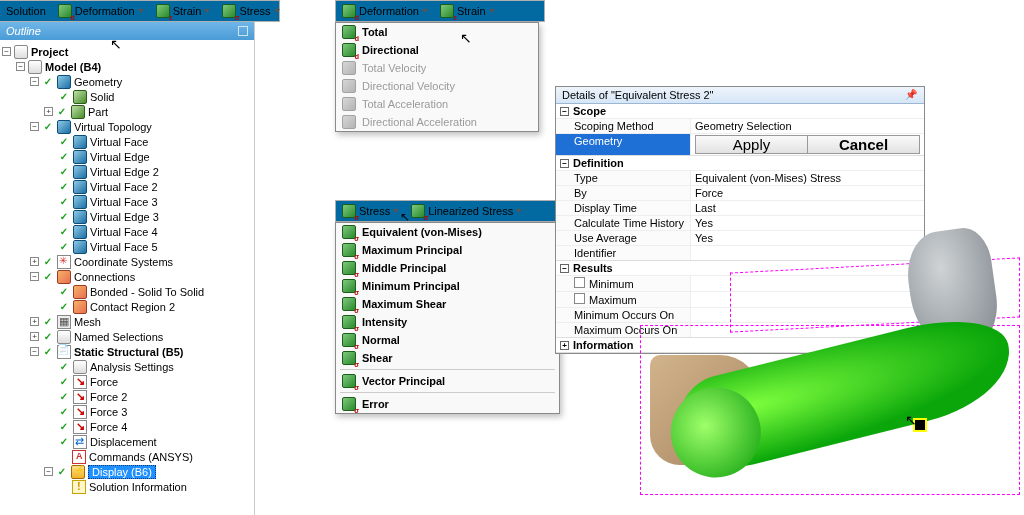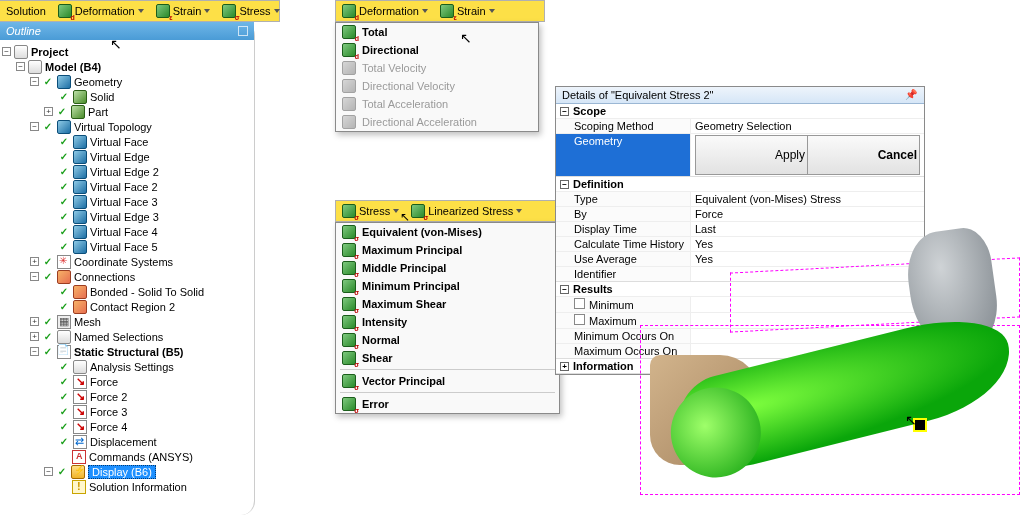--- a/index.html
+++ b/index.html
@@ -1,33 +1,33 @@
 <!DOCTYPE html>
 <html><head>
 <meta charset="utf-8">
 <style>
   * { box-sizing: border-box; font-family: "Segoe UI", Tahoma, sans-serif; }
   body { margin:0; background:#fff; position:relative; width:1024px; height:515px; overflow:hidden; font-size:11px; color:#000; }
 
   
-  .toolbar { position:absolute; display:flex; align-items:center; background:#fde047; border:1px solid #b0b0b0; height:22px; }
+  .toolbar { position:absolute; display:flex; align-items:center; background:#0369a1; border:1px solid #b0b0b0; height:22px; }
   .toolbar-left { top:0; left:0; width:280px; border-left:none; }
   .tb-item { display:flex; align-items:center; gap:3px; padding:0 6px; height:100%; cursor:default; }
   .tb-item + .tb-item { border-left:0px solid #e0e0e0; }
   .dd { width:0;height:0;border-left:3px solid transparent;border-right:3px solid transparent;border-top:4px solid #555; }
 
   
   .ico { width:14px; height:14px; position:relative; display:inline-block; }
   .ico-cube::before { content:""; position:absolute; inset:0; background:linear-gradient(135deg,#7fc97f,#2a8a2a); border:1px solid #1b5e1b; border-radius:2px;}
   .ico-cube-red::after {content:"d"; position:absolute; right:-3px; bottom:-3px; font-size:7px; color:#b00; font-weight:bold;}
   .ico-cube-sig::after {content:"σ"; position:absolute; right:-3px; bottom:-3px; font-size:7px; color:#b00; font-weight:bold;}
   .ico-cube-eps::after {content:"ε"; position:absolute; right:-3px; bottom:-3px; font-size:7px; color:#b00; font-weight:bold;}
 
   
-  .outline { position:absolute; top:22px; left:0; width:255px; height:493px; border-right:1px solid #ccc;border-radius:14px; }
+  .outline { position:absolute; top:22px; left:0; width:255px; height:493px; border-right:1px solid #ccc; }
   .outline-hdr { height:18px; background:linear-gradient(#6fb6e8,#4a9bd6); color:#fff; padding:0 6px; display:flex; align-items:center; justify-content:space-between; font-style:italic;}
   .outline-hdr .pin { width:10px;height:10px;border:1px solid rgba(255,255,255,0.7); }
   .tree { padding:4px 2px; }
   .tn { display:flex; align-items:center; gap:3px; padding:0 2px; height:15px; white-space:nowrap; }
   .twist { width:9px;height:9px;border:1px solid #888;background:#fff;display:flex;align-items:center;justify-content:center;font-size:8px;line-height:8px;color:#333;cursor:pointer;}
   .twist-sp { width:11px; }
   .lvl0{padding-left:0}.lvl1{padding-left:14px}.lvl2{padding-left:28px}.lvl3{padding-left:42px}.lvl4{padding-left:56px}
   .tick { color:#1a9e1a; font-weight:bold; font-size:10px; width:12px; text-align:center;}
   .tico { width:14px;height:14px;display:inline-block;position:relative;}
   .tico.proj{background:linear-gradient(#fff,#ddd);border:1px solid #888;border-radius:2px;}
@@ -69,21 +69,21 @@
   .det-hdr{background:linear-gradient(#eef4fb,#d6e6f7);padding:2px 6px;display:flex;justify-content:space-between;border-bottom:1px solid #9bb7d4;font-size:11px;}
   .det-hdr .pin2{font-size:10px;color:#345;}
   .det-body{background:#fff;font-size:11px;}
   .grp{border-bottom:1px solid #ddd;}
   .grp-hdr{display:flex;align-items:center;gap:4px;background:#fff;padding:1px 4px;font-weight:bold;}
   .grp-hdr .box{width:9px;height:9px;border:1px solid #666;background:#fff;display:flex;align-items:center;justify-content:center;font-size:8px;}
   .prow{display:flex;border-top:1px solid #eee;}
   .pk{width:135px;padding:1px 4px 1px 18px;background:#fbfbfb;border-right:1px solid #eee;}
   .pv{flex:1;padding:1px 4px;display:flex;gap:0;}
   .pk.sel{background:#1e6fd6;color:#fff;}
-  .pv .btn{flex:1;text-align:right;border:1px solid #999;background:linear-gradient(#fafafa,#e2e2e2);font-size:12px;padding:12px 2px;cursor:pointer;}
+  .pv .btn{flex:1;text-align:center;border:1px solid #999;background:linear-gradient(#fafafa,#e2e2e2);font-size:15px;padding:0 2px;cursor:pointer;}
   .pv .btn + .btn{border-left:none;font-weight:bold;}
   .chk{width:11px;height:11px;border:1px solid #888;background:#fff;margin-right:4px;display:inline-block;}
 
   
   .viewport{position:absolute;top:230px;left:640px;width:380px;height:280px;}
   .bbox{position:absolute;border:1px dashed #ff00ff;}
   .bbox.top{top:35px;left:90px;width:290px;height:60px;transform:skewY(-3deg);}
   .bbox.front{top:95px;left:0;width:380px;height:170px;}
   .humerus{position:absolute;top:0;left:270px;width:85px;height:120px;background:radial-gradient(ellipse at 40% 30%,#cfd3d6,#7f868c);border-radius:40% 30% 40% 50%;transform:rotate(-8deg);}
   .flesh{position:absolute;top:125px;left:10px;width:110px;height:110px;background:linear-gradient(135deg,#d2b48c,#a5845f);border-radius:10px 40px 60px 30px;}

